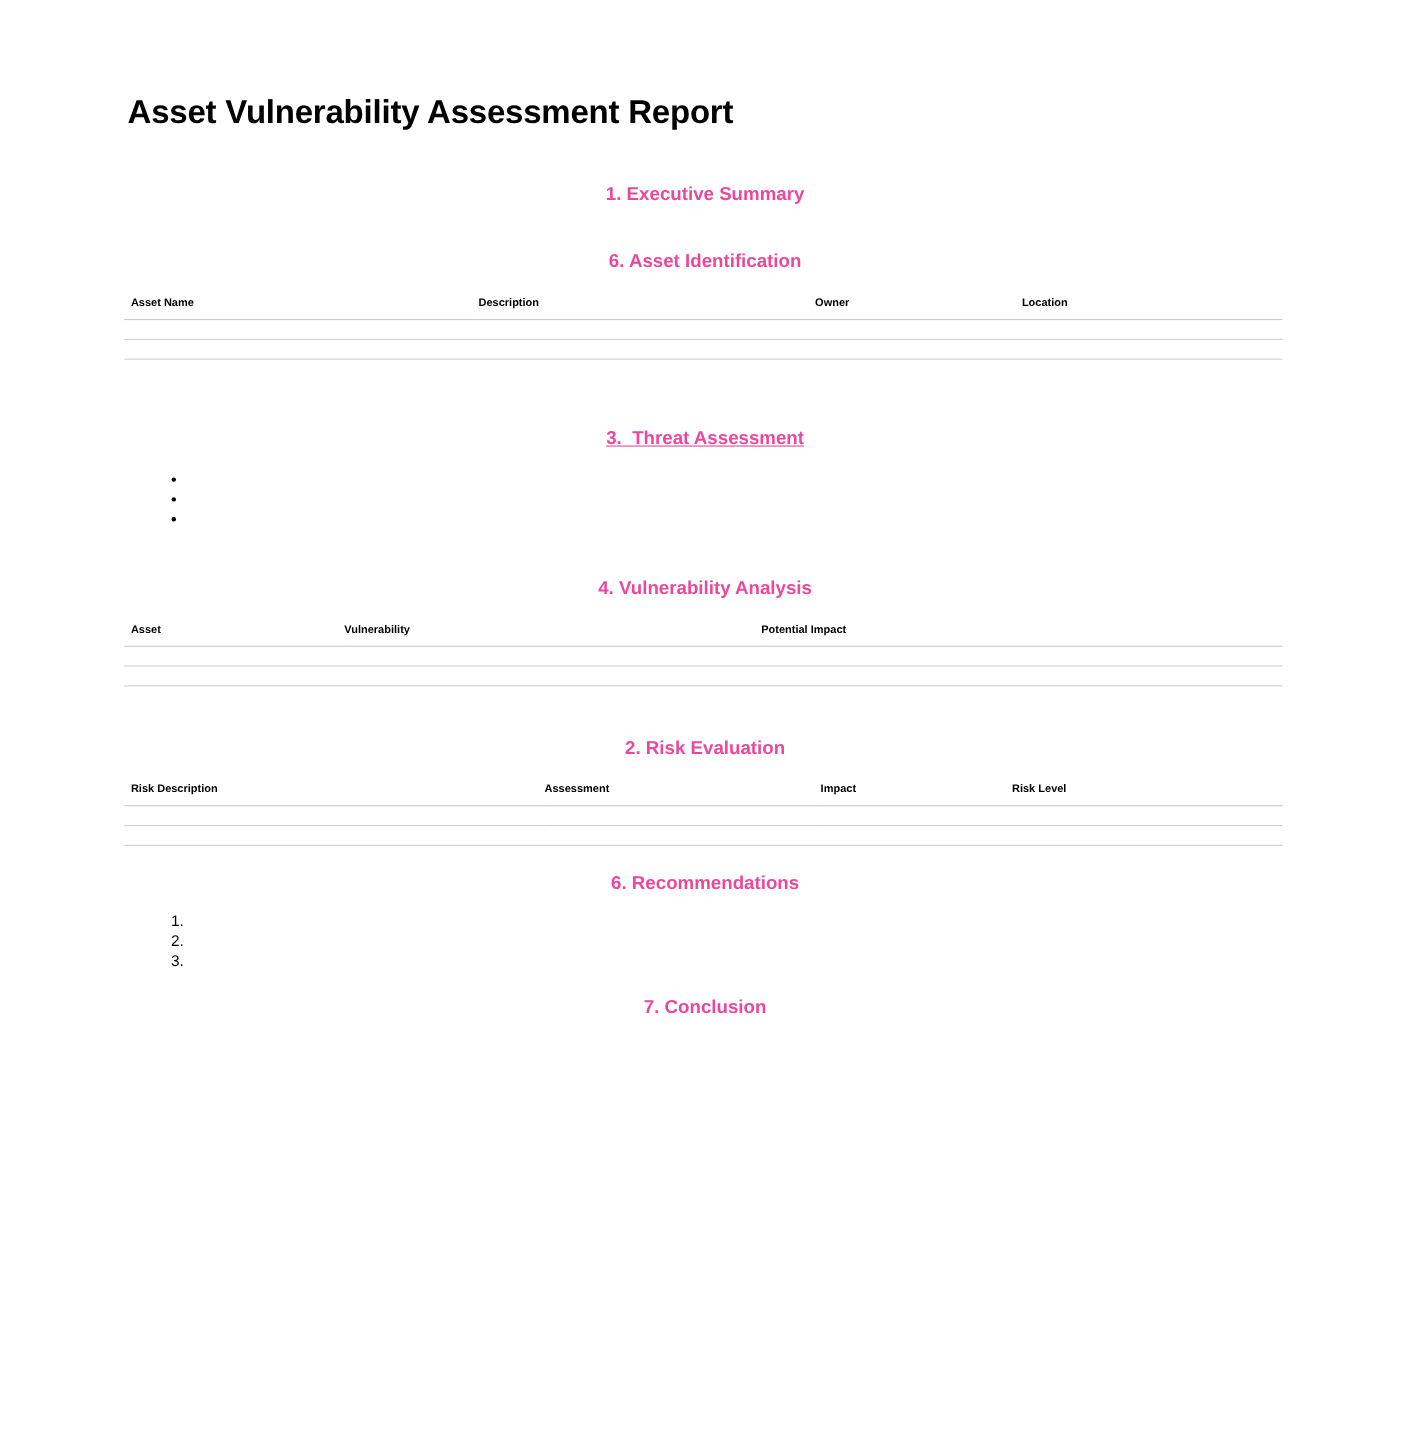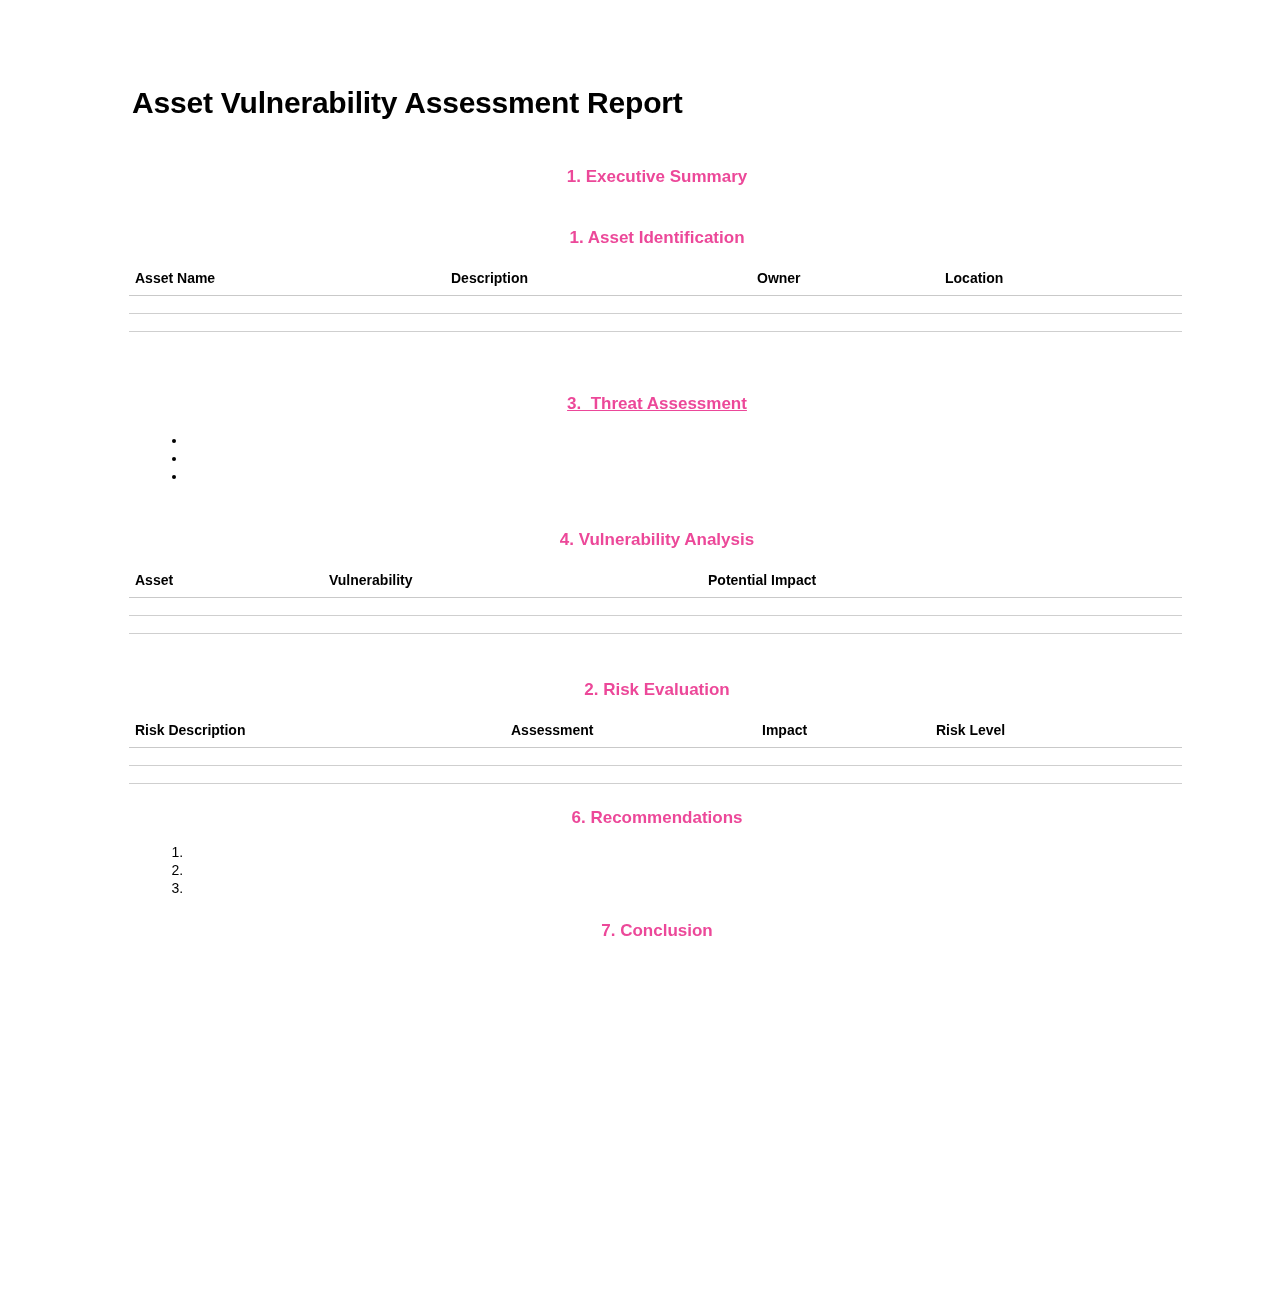--- a/index.html
+++ b/index.html
@@ -19,21 +19,21 @@
   .page {
     position: relative;
     width: 1278px;
     height: 1300px;
     background: #ffffff;
     box-sizing: border-box;
   }
 
   .content {
     position: absolute;
-    left: 129px;
+    left: 113px;
     top: 86px;
     width: 1053px;
   }
 
   
   .doc-title {
     font-size: 30px;
     font-weight: bold;
     line-height: 1.15;
     letter-spacing: -0.2px;
@@ -68,21 +68,21 @@
   }
 
   
   .doc-table {
     width: 1053px;
     border-collapse: collapse;
     table-layout: fixed;
     margin-top: 22px;
   }
   .doc-table th {
-    font-size: 14px;
+    font-size: 10px;
     font-weight: bold;
     text-align: left;
     padding: 0 0 9px 0;
     vertical-align: bottom;
     border-bottom: 1px solid #c9c9c9;
     color: #000000;
     white-space: nowrap;
   }
   .doc-table td {
     height: 17px;
@@ -139,21 +139,21 @@
 </head>
 <body>
 
 <div class="page">
   <div class="content">
 
     <h1 class="doc-title">Asset Vulnerability Assessment Report</h1>
 
     <h2 class="section-heading h-exec">1. Executive Summary</h2>
 
-    <h2 class="section-heading h-asset">1. Asset Identification</h2>
+    <h2 class="section-heading h-asset">6. Asset Identification</h2>
 
     <table class="doc-table t-assets">
       <colgroup>
         <col class="c1">
           <col class="c2">
           <col class="c3">
           <col class="c4">
       </colgroup>
       <thead>
         <tr>

